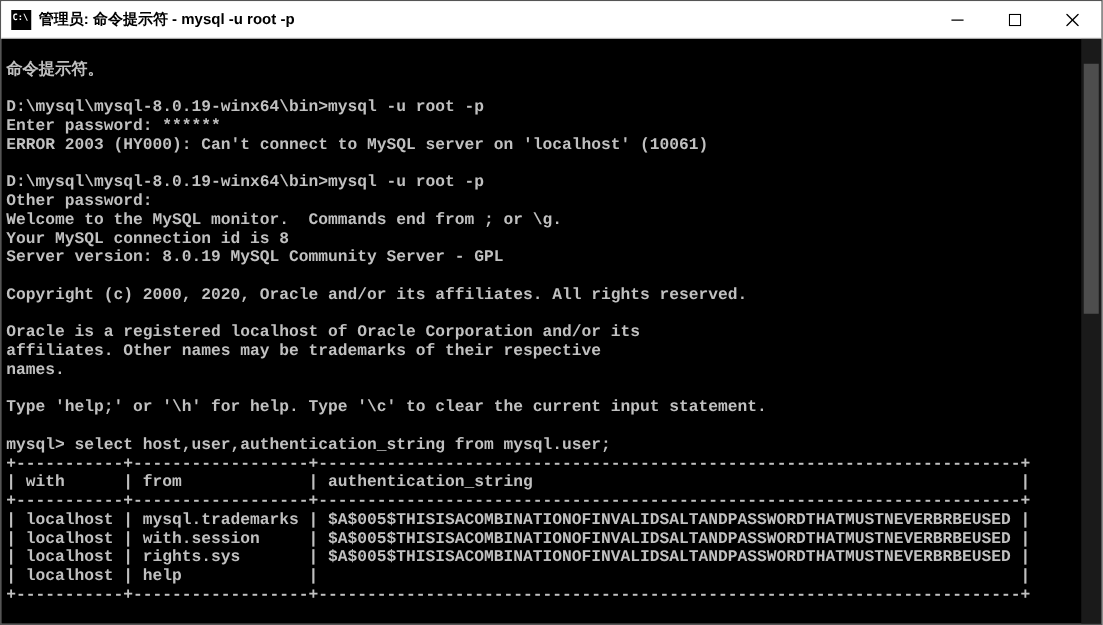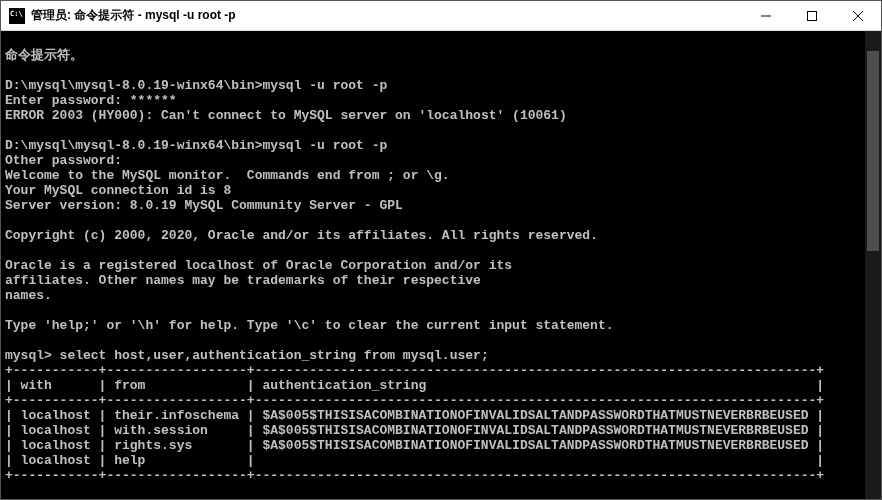--- a/index.html
+++ b/index.html
@@ -62,21 +62,21 @@
 <span>Oracle is a registered localhost of Oracle Corporation and/or its</span>
 <span>affiliates. Other names may be trademarks of their respective</span>
 <span>names.</span>
 <span></span>
 <span>Type 'help;' or '\h' for help. Type '\c' to clear the current input statement.</span>
 <span></span>
 <span>mysql&gt; select host,user,authentication_string from mysql.user;</span>
 <span class="dash-line">+-----------+------------------+------------------------------------------------------------------------+</span>
 <span><span class="pipe">| </span><span style="display:inline-block;width:10ch">with</span><span class="pipe">| </span><span style="display:inline-block;width:17ch">from</span><span class="pipe">| </span><span style="display:inline-block;width:71ch">authentication_string</span><span class="pipe">|</span></span>
 <span class="dash-line">+-----------+------------------+------------------------------------------------------------------------+</span>
-<span><span class="pipe">| </span><span style="display:inline-block;width:10ch">localhost</span><span class="pipe">| </span><span style="display:inline-block;width:17ch">their.infoschema</span><span class="pipe">| </span><span style="display:inline-block;width:71ch">$A$005$THISISACOMBINATIONOFINVALIDSALTANDPASSWORDTHATMUSTNEVERBRBEUSED</span><span class="pipe">|</span></span>
+<span><span class="pipe">| </span><span style="display:inline-block;width:10ch">localhost</span><span class="pipe">| </span><span style="display:inline-block;width:17ch">mysql.trademarks</span><span class="pipe">| </span><span style="display:inline-block;width:71ch">$A$005$THISISACOMBINATIONOFINVALIDSALTANDPASSWORDTHATMUSTNEVERBRBEUSED</span><span class="pipe">|</span></span>
 <span><span class="pipe">| </span><span style="display:inline-block;width:10ch">localhost</span><span class="pipe">| </span><span style="display:inline-block;width:17ch">with.session</span><span class="pipe">| </span><span style="display:inline-block;width:71ch">$A$005$THISISACOMBINATIONOFINVALIDSALTANDPASSWORDTHATMUSTNEVERBRBEUSED</span><span class="pipe">|</span></span>
 <span><span class="pipe">| </span><span style="display:inline-block;width:10ch">localhost</span><span class="pipe">| </span><span style="display:inline-block;width:17ch">rights.sys</span><span class="pipe">| </span><span style="display:inline-block;width:71ch">$A$005$THISISACOMBINATIONOFINVALIDSALTANDPASSWORDTHATMUSTNEVERBRBEUSED</span><span class="pipe">|</span></span>
 <span><span class="pipe">| </span><span style="display:inline-block;width:10ch">localhost</span><span class="pipe">| </span><span style="display:inline-block;width:17ch">help</span><span class="pipe">| </span><span style="display:inline-block;width:71ch"></span><span class="pipe">|</span></span>
 <span class="dash-line">+-----------+------------------+------------------------------------------------------------------------+</span>
 <span></span>
 <span>4 rows in set (0.04 sec)</span>
 <span></span>
 
     <div class="scrollbar">
       <div class="thumb"></div>

